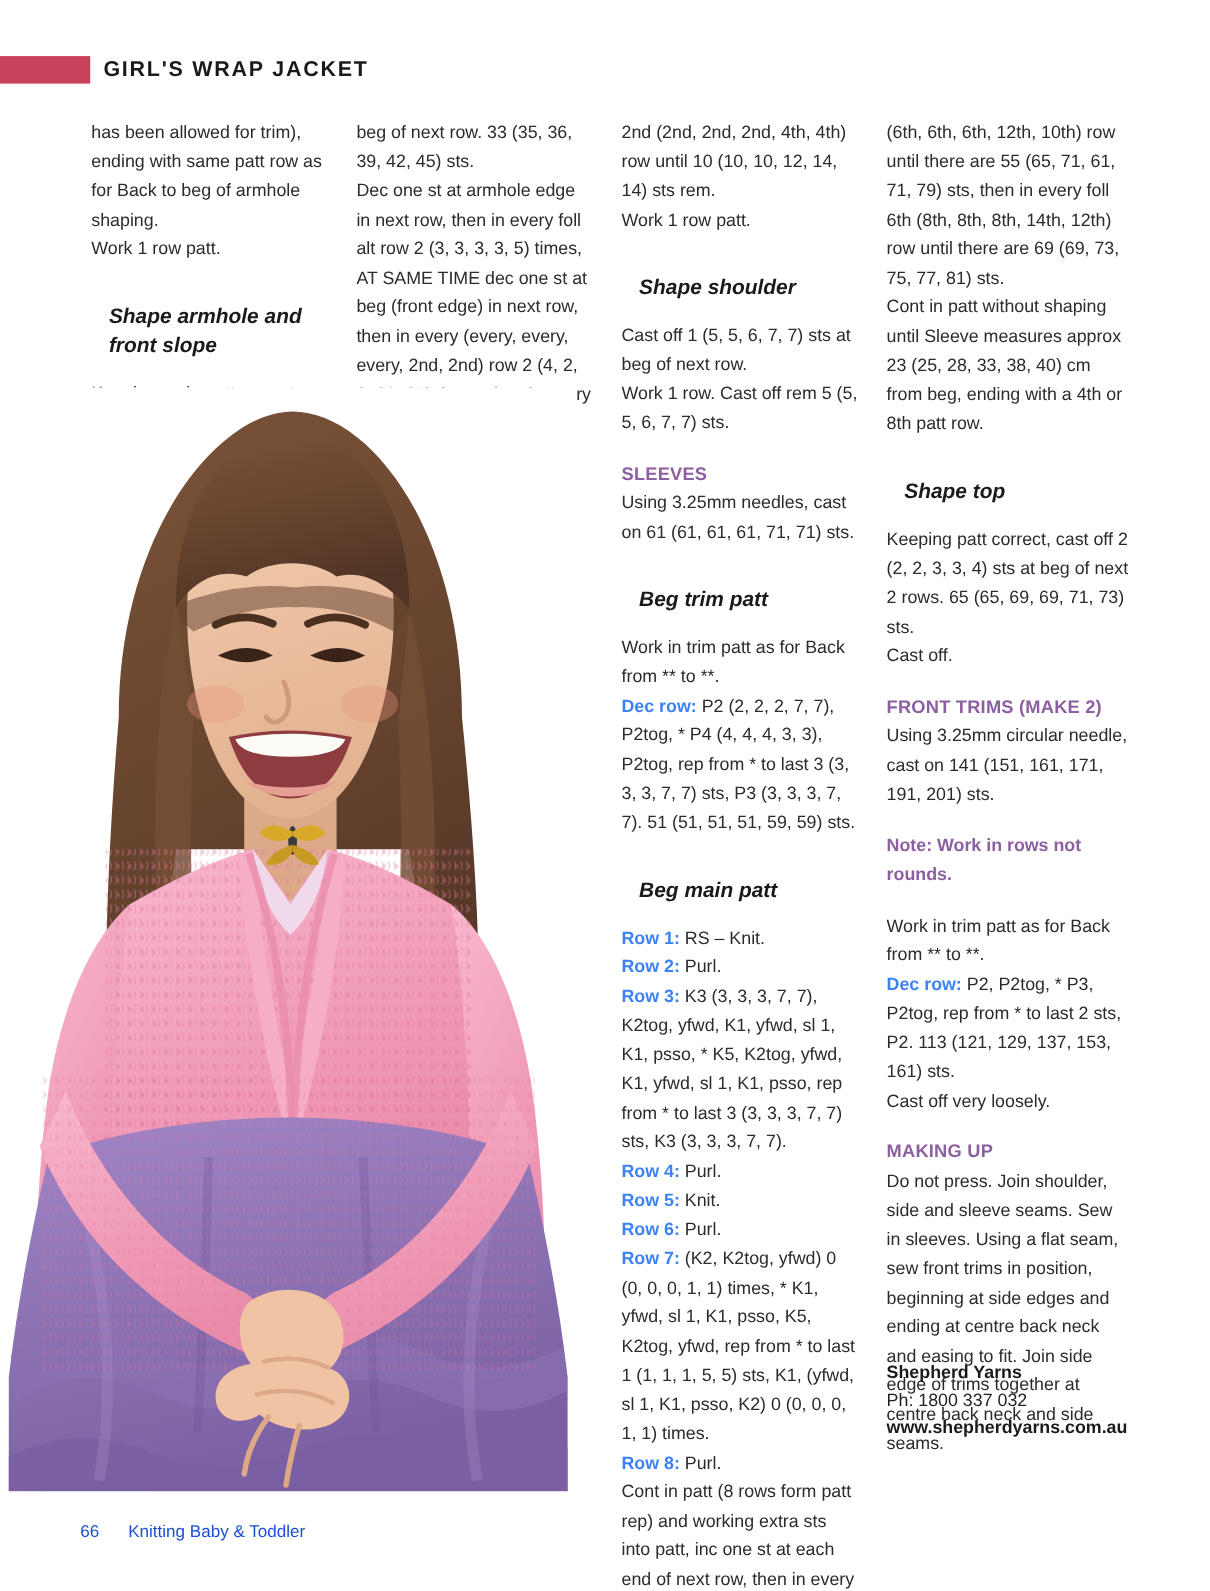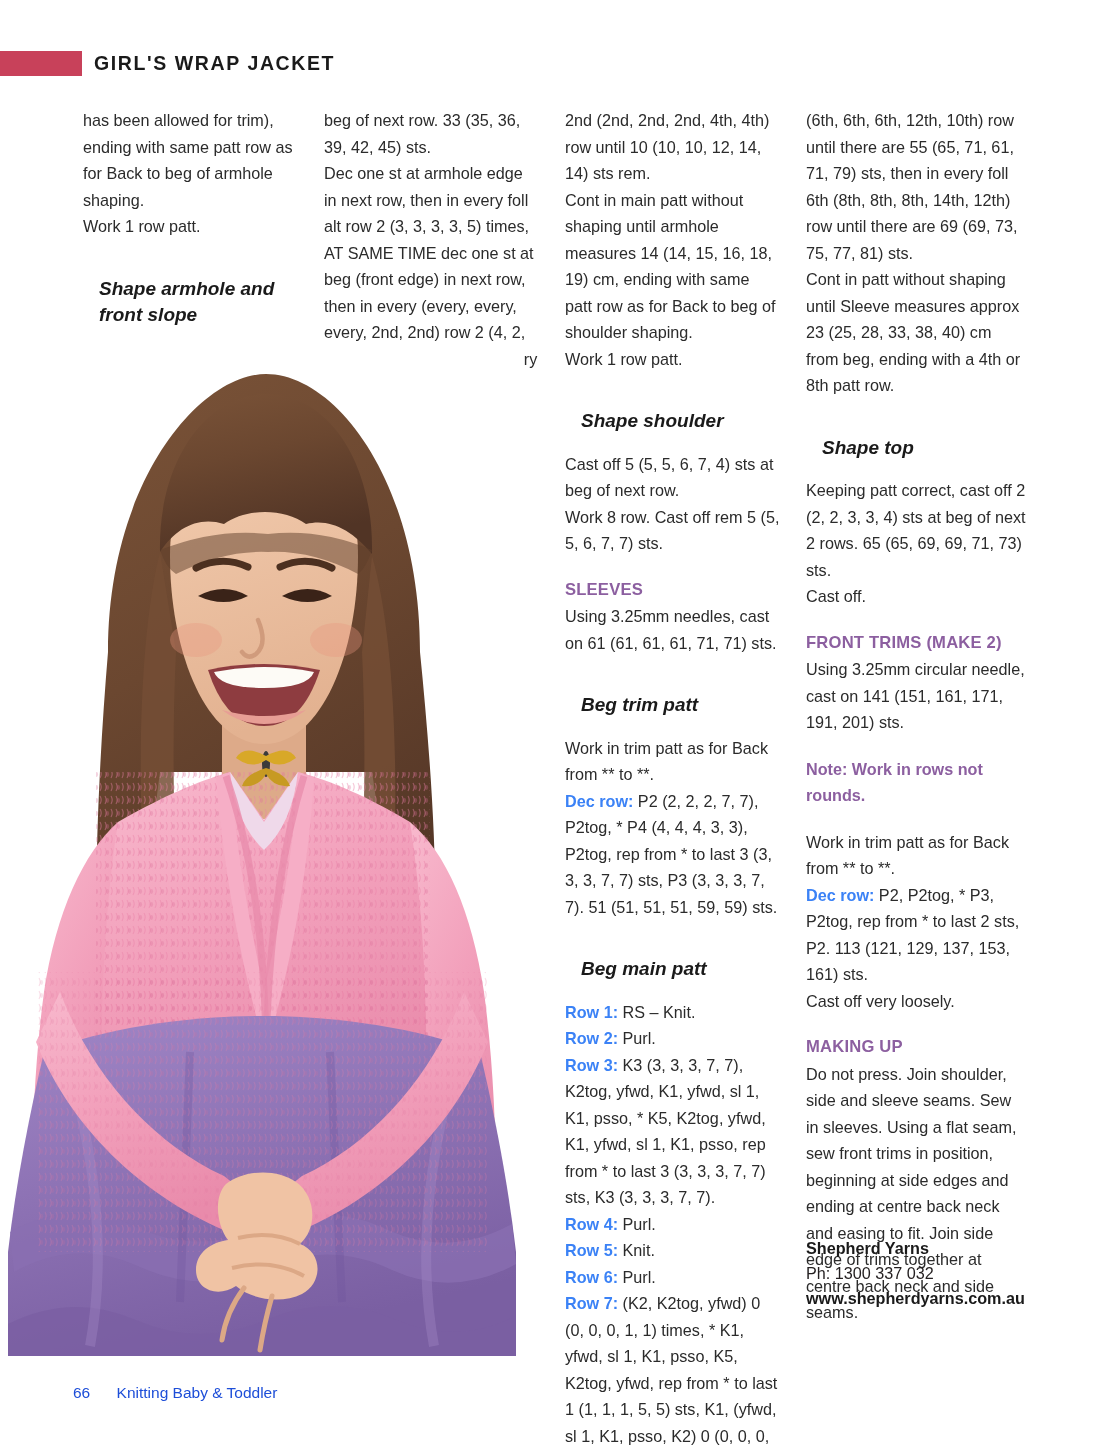--- a/index.html
+++ b/index.html
@@ -136,26 +136,25 @@
   <p>Keeping main patt correct, cast off 4 (4, 4, 5, 5, 7) sts at</p>
 </div>
 
 <div class="col col-2">
   <p>beg of next row. 33 (35, 36, 39, 42, 45) sts.</p>
   <p>Dec one st at armhole edge in next row, then in every foll alt row 2 (3, 3, 3, 3, 5) times, AT SAME TIME dec one st at beg (front edge) in next row, then in every (every, every, every, 2nd, 2nd) row 2 (4, 2, 2, 20, 21) times, then in every foll</p>
 </div>
 
 <div class="col col-3">
   <p>2nd (2nd, 2nd, 2nd, 4th, 4th) row until 10 (10, 10, 12, 14, 14) sts rem.</p>
-  <p>Cont in main patt without shaping until armhole measures 14 (14, 15, 16, 18, 19) cm, ending with same patt row as for Back to beg of shoulder shaping.</p>
   <p>Work 1 row patt.</p>
   <div class="gap"></div>
   <h3 class="sub">Shape shoulder</h3>
-  <p>Cast off 5 (5, 5, 6, 7, 4) sts at beg of next row.</p>
-  <p>Work 8 row. Cast off rem 5 (5, 5, 6, 7, 7) sts.</p>
+  <p>Cast off 1 (5, 5, 6, 7, 7) sts at beg of next row.</p>
+  <p>Work 1 row. Cast off rem 5 (5, 5, 6, 7, 7) sts.</p>
   <div class="gap"></div>
   <h3 class="section">SLEEVES</h3>
   <p>Using 3.25mm needles, cast on 61 (61, 61, 61, 71, 71) sts.</p>
   <div class="gap"></div>
   <h3 class="sub">Beg trim patt</h3>
   <p>Work in trim patt as for Back from ** to **.</p>
   <p><b class="inline">Dec row:</b><span> P2 (2, 2, 2, 7, 7), P2tog, * P4 (4, 4, 4, 3, 3), P2tog, rep from * to last 3 (3, 3, 3, 7, 7) sts, P3 (3, 3, 3, 7, 7). 51 (51, 51, 51, 59, 59) sts.</span></p>
   <div class="gap"></div>
   <h3 class="sub">Beg main patt</h3>
   <p><b class="inline">Row 1:</b><span> RS – Knit.</span></p>
@@ -185,21 +184,21 @@
   <p>Work in trim patt as for Back from ** to **.</p>
   <p><b class="inline">Dec row:</b><span> P2, P2tog, * P3, P2tog, rep from * to last 2 sts, P2. 113 (121, 129, 137, 153, 161) sts.</span></p>
   <p>Cast off very loosely.</p>
   <div class="gap"></div>
   <h3 class="section">MAKING UP</h3>
   <p>Do not press. Join shoulder, side and sleeve seams. Sew in sleeves. Using a flat seam, sew front trims in position, beginning at side edges and ending at centre back neck and easing to fit. Join side edge of trims together at centre back neck and side seams.</p>
 </div>
 
 <div class="contact">
   <div class="bold">Shepherd Yarns</div>
-  <div>Ph: 1300 337 032</div>
+  <div>Ph: 1800 337 032</div>
   <div class="bold">www.shepherdyarns.com.au</div>
 </div>
 
 <div class="photo">
   <svg width="524" height="1004" viewBox="0 0 524 1004" xmlns="http://www.w3.org/2000/svg">
     <defs>
       <linearGradient id="hairG" x1="0" y1="0" x2="0.3" y2="1">
         <stop offset="0" stop-color="#7a5338"></stop>
         <stop offset="0.45" stop-color="#6b4730"></stop>
         <stop offset="1" stop-color="#513425"></stop>

